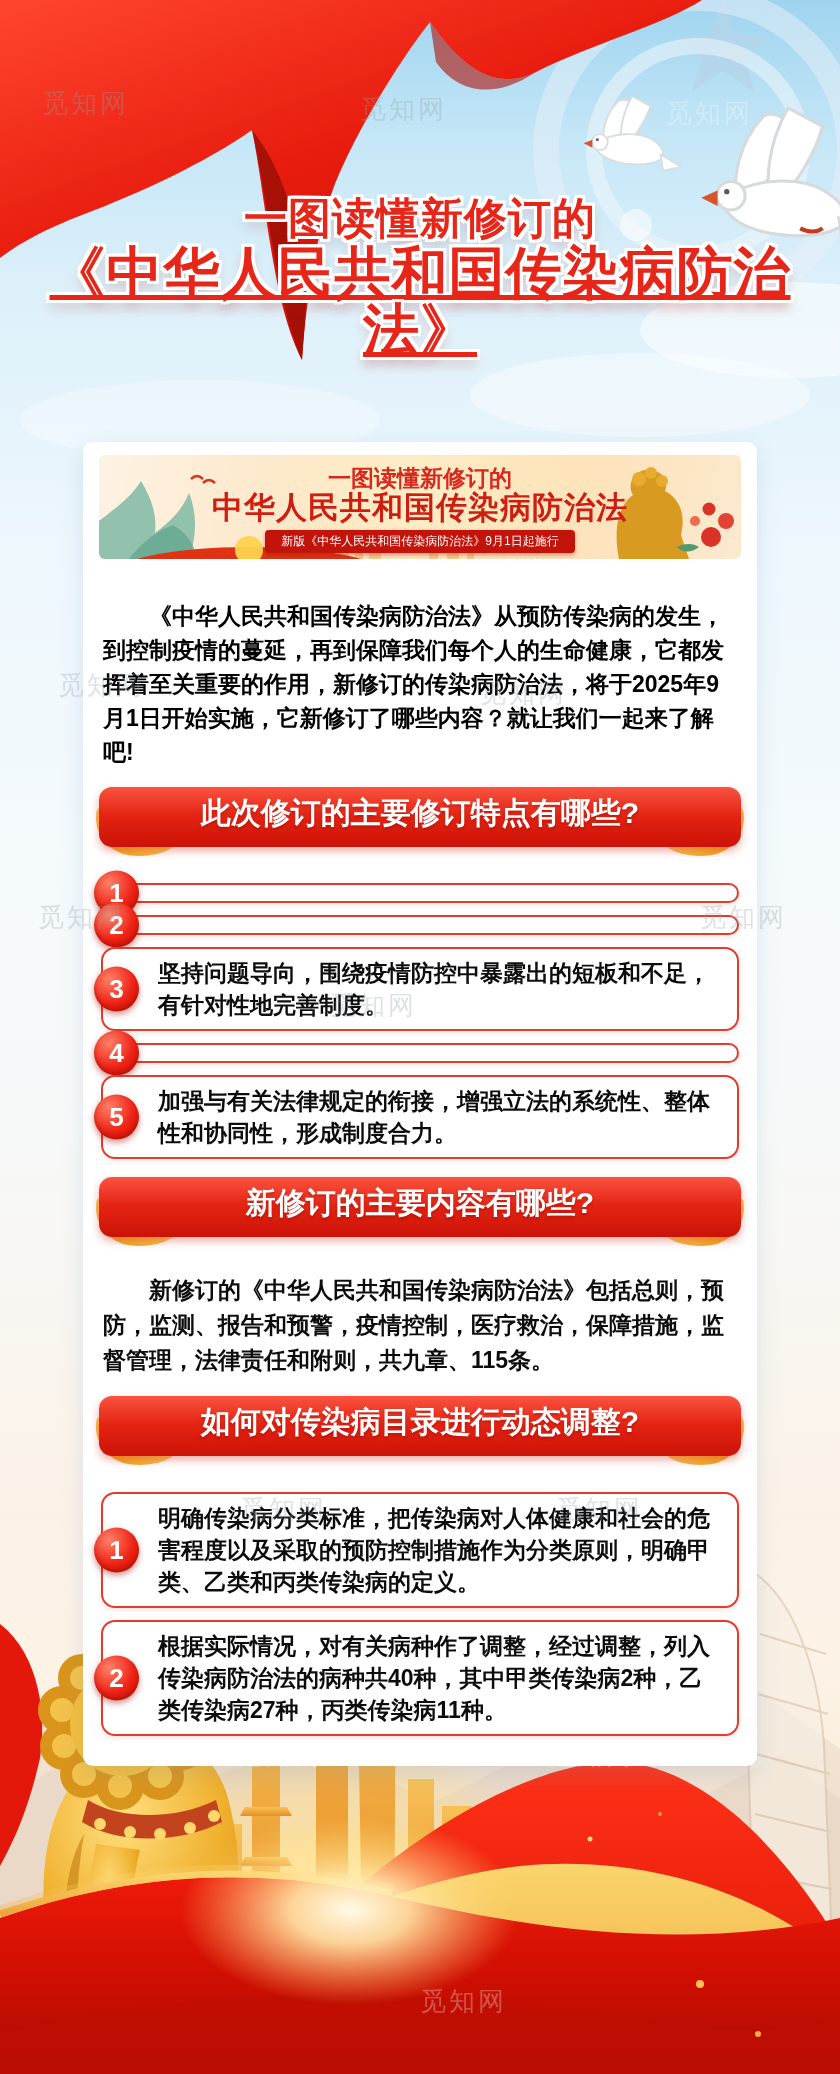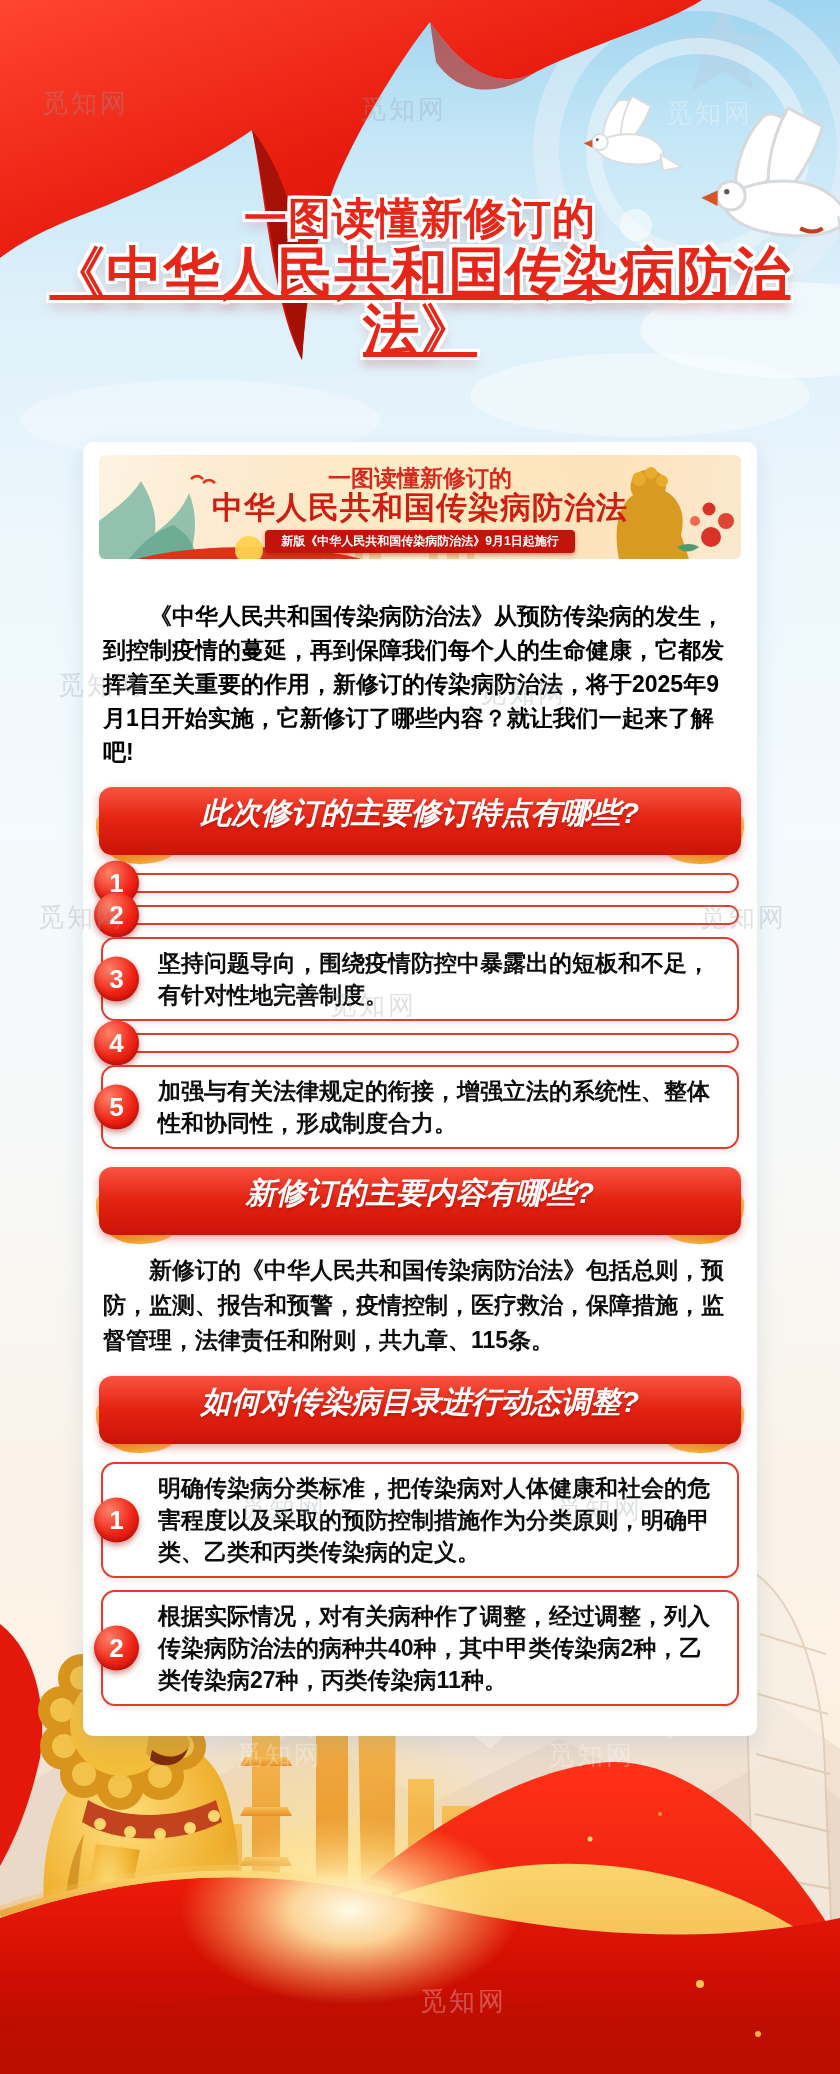--- a/index.html
+++ b/index.html
@@ -29,28 +29,28 @@
   
   .banner{
     position:relative;height:104px;border-radius:6px;overflow:hidden;text-align:center;
     background:linear-gradient(105deg,#fdf3e3 0%,#fde9cd 25%,#fbdcae 52%,#fde3bb 76%,#fbe9cf 100%);
   }
   .banner-art{position:absolute;inset:0;}
   .banner-l1{position:relative;z-index:2;margin-top:10px;font-size:23px;line-height:26px;font-weight:900;color:#d6281c;}
   .banner-l2{position:relative;z-index:2;font-size:31px;line-height:34px;font-weight:900;color:#ce1d11;letter-spacing:1px;}
   .banner-badge{
     position:relative;z-index:2;display:inline-block;margin-top:5px;
-    background:#c3140b;color:#fff;font-size:12px;font-weight:700;
+    background:#c3140b;color:#fff;font-size:12px;font-weight:400;
     padding:3px 16px;border-radius:4px;box-shadow:0 2px 4px rgba(140,20,10,.4);
   }
   
   .intro{margin:40px 4px 0;font-size:23px;line-height:34px;font-weight:700;color:#000000;text-indent:2em;}
   .para{margin:12px 4px 10px;font-size:23px;line-height:35px;font-weight:700;color:#0d0d0d;text-indent:2em;}
   
-  .ribbon{position:relative;margin:18px 0 18px;height:68px;font-style:italic;}
+  .ribbon{position:relative;margin:18px 0 36px;height:60px;}
   .ribbon::before,.ribbon::after{
     content:"";position:absolute;bottom:-9px;width:86px;height:46px;z-index:0;
     background:linear-gradient(200deg,#ffe393 10%,#f6ab2c 80%);
   }
   .ribbon::before{left:-5px;border-radius:10px 4px 70% 48px;transform:rotate(7deg);}
   .ribbon::after{right:-5px;border-radius:4px 10px 48px 70%;transform:rotate(-7deg);background:linear-gradient(160deg,#ffe393 10%,#f6ab2c 80%);}
   .ribbon-bar{
     position:absolute;inset:0;z-index:1;border-radius:13px;
     background:linear-gradient(180deg,#fa5340 0%,#e42313 48%,#cb1307 100%);
     box-shadow:0 4px 9px rgba(200,40,20,.38);

